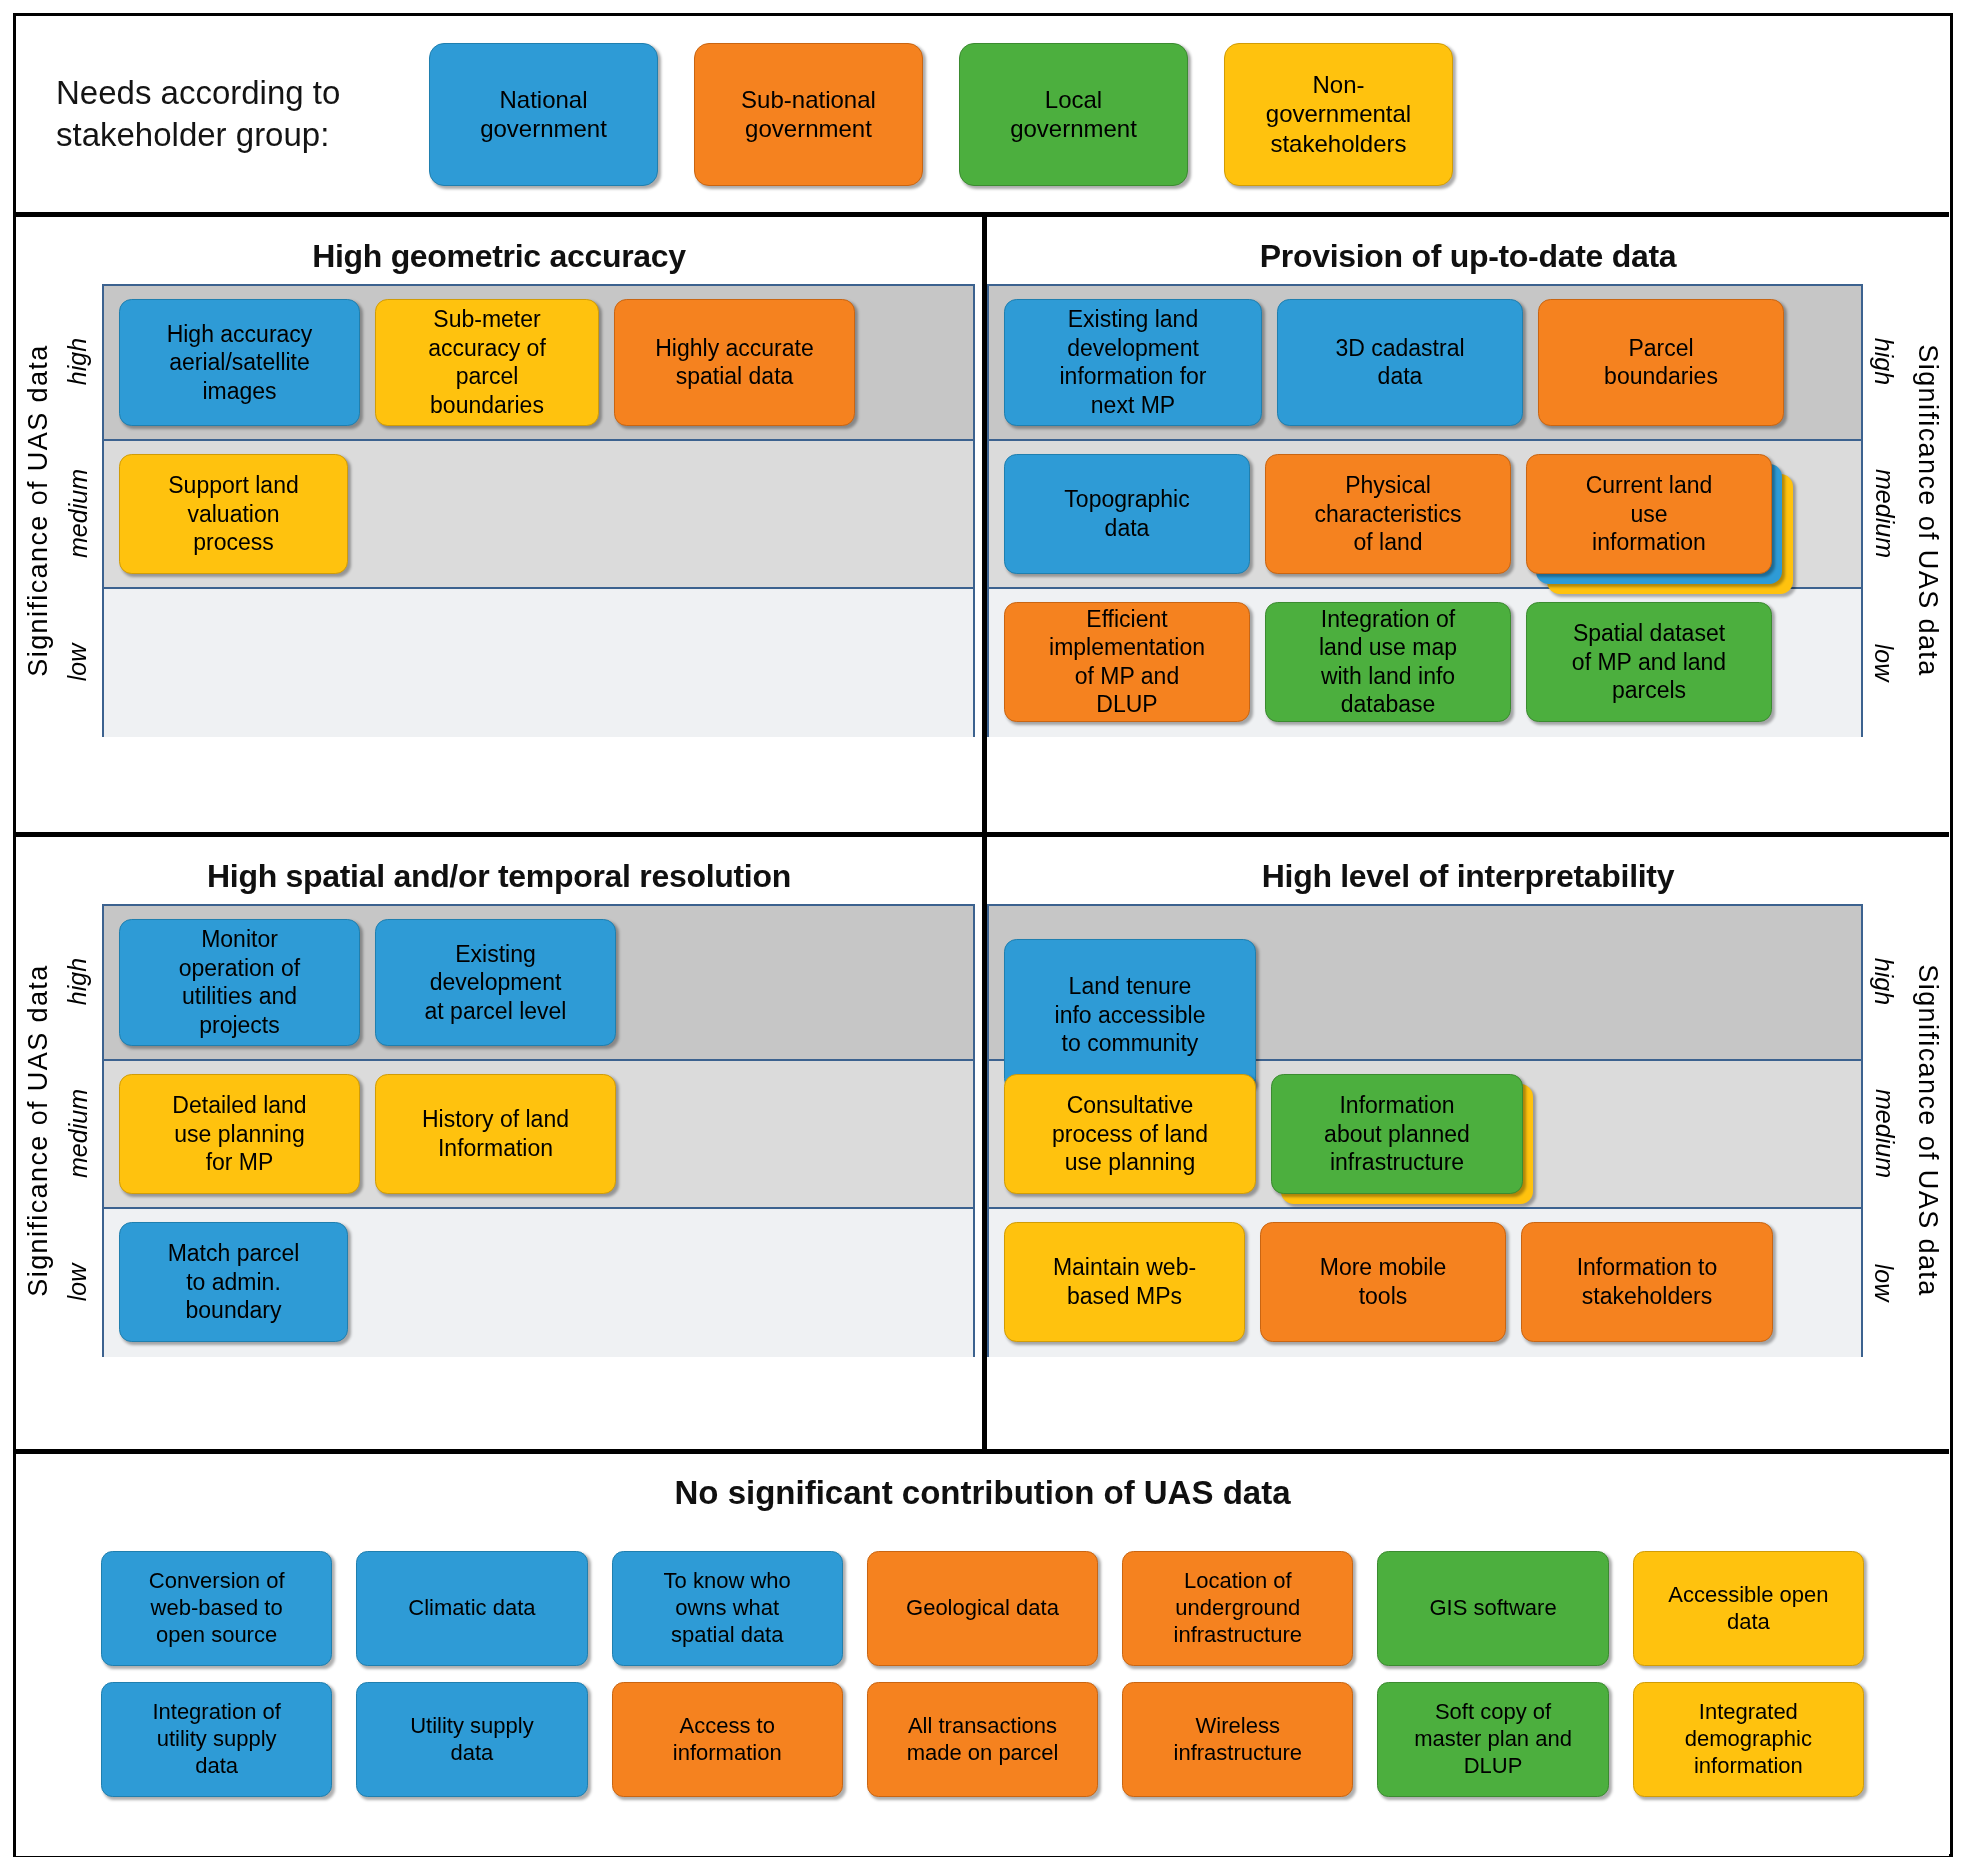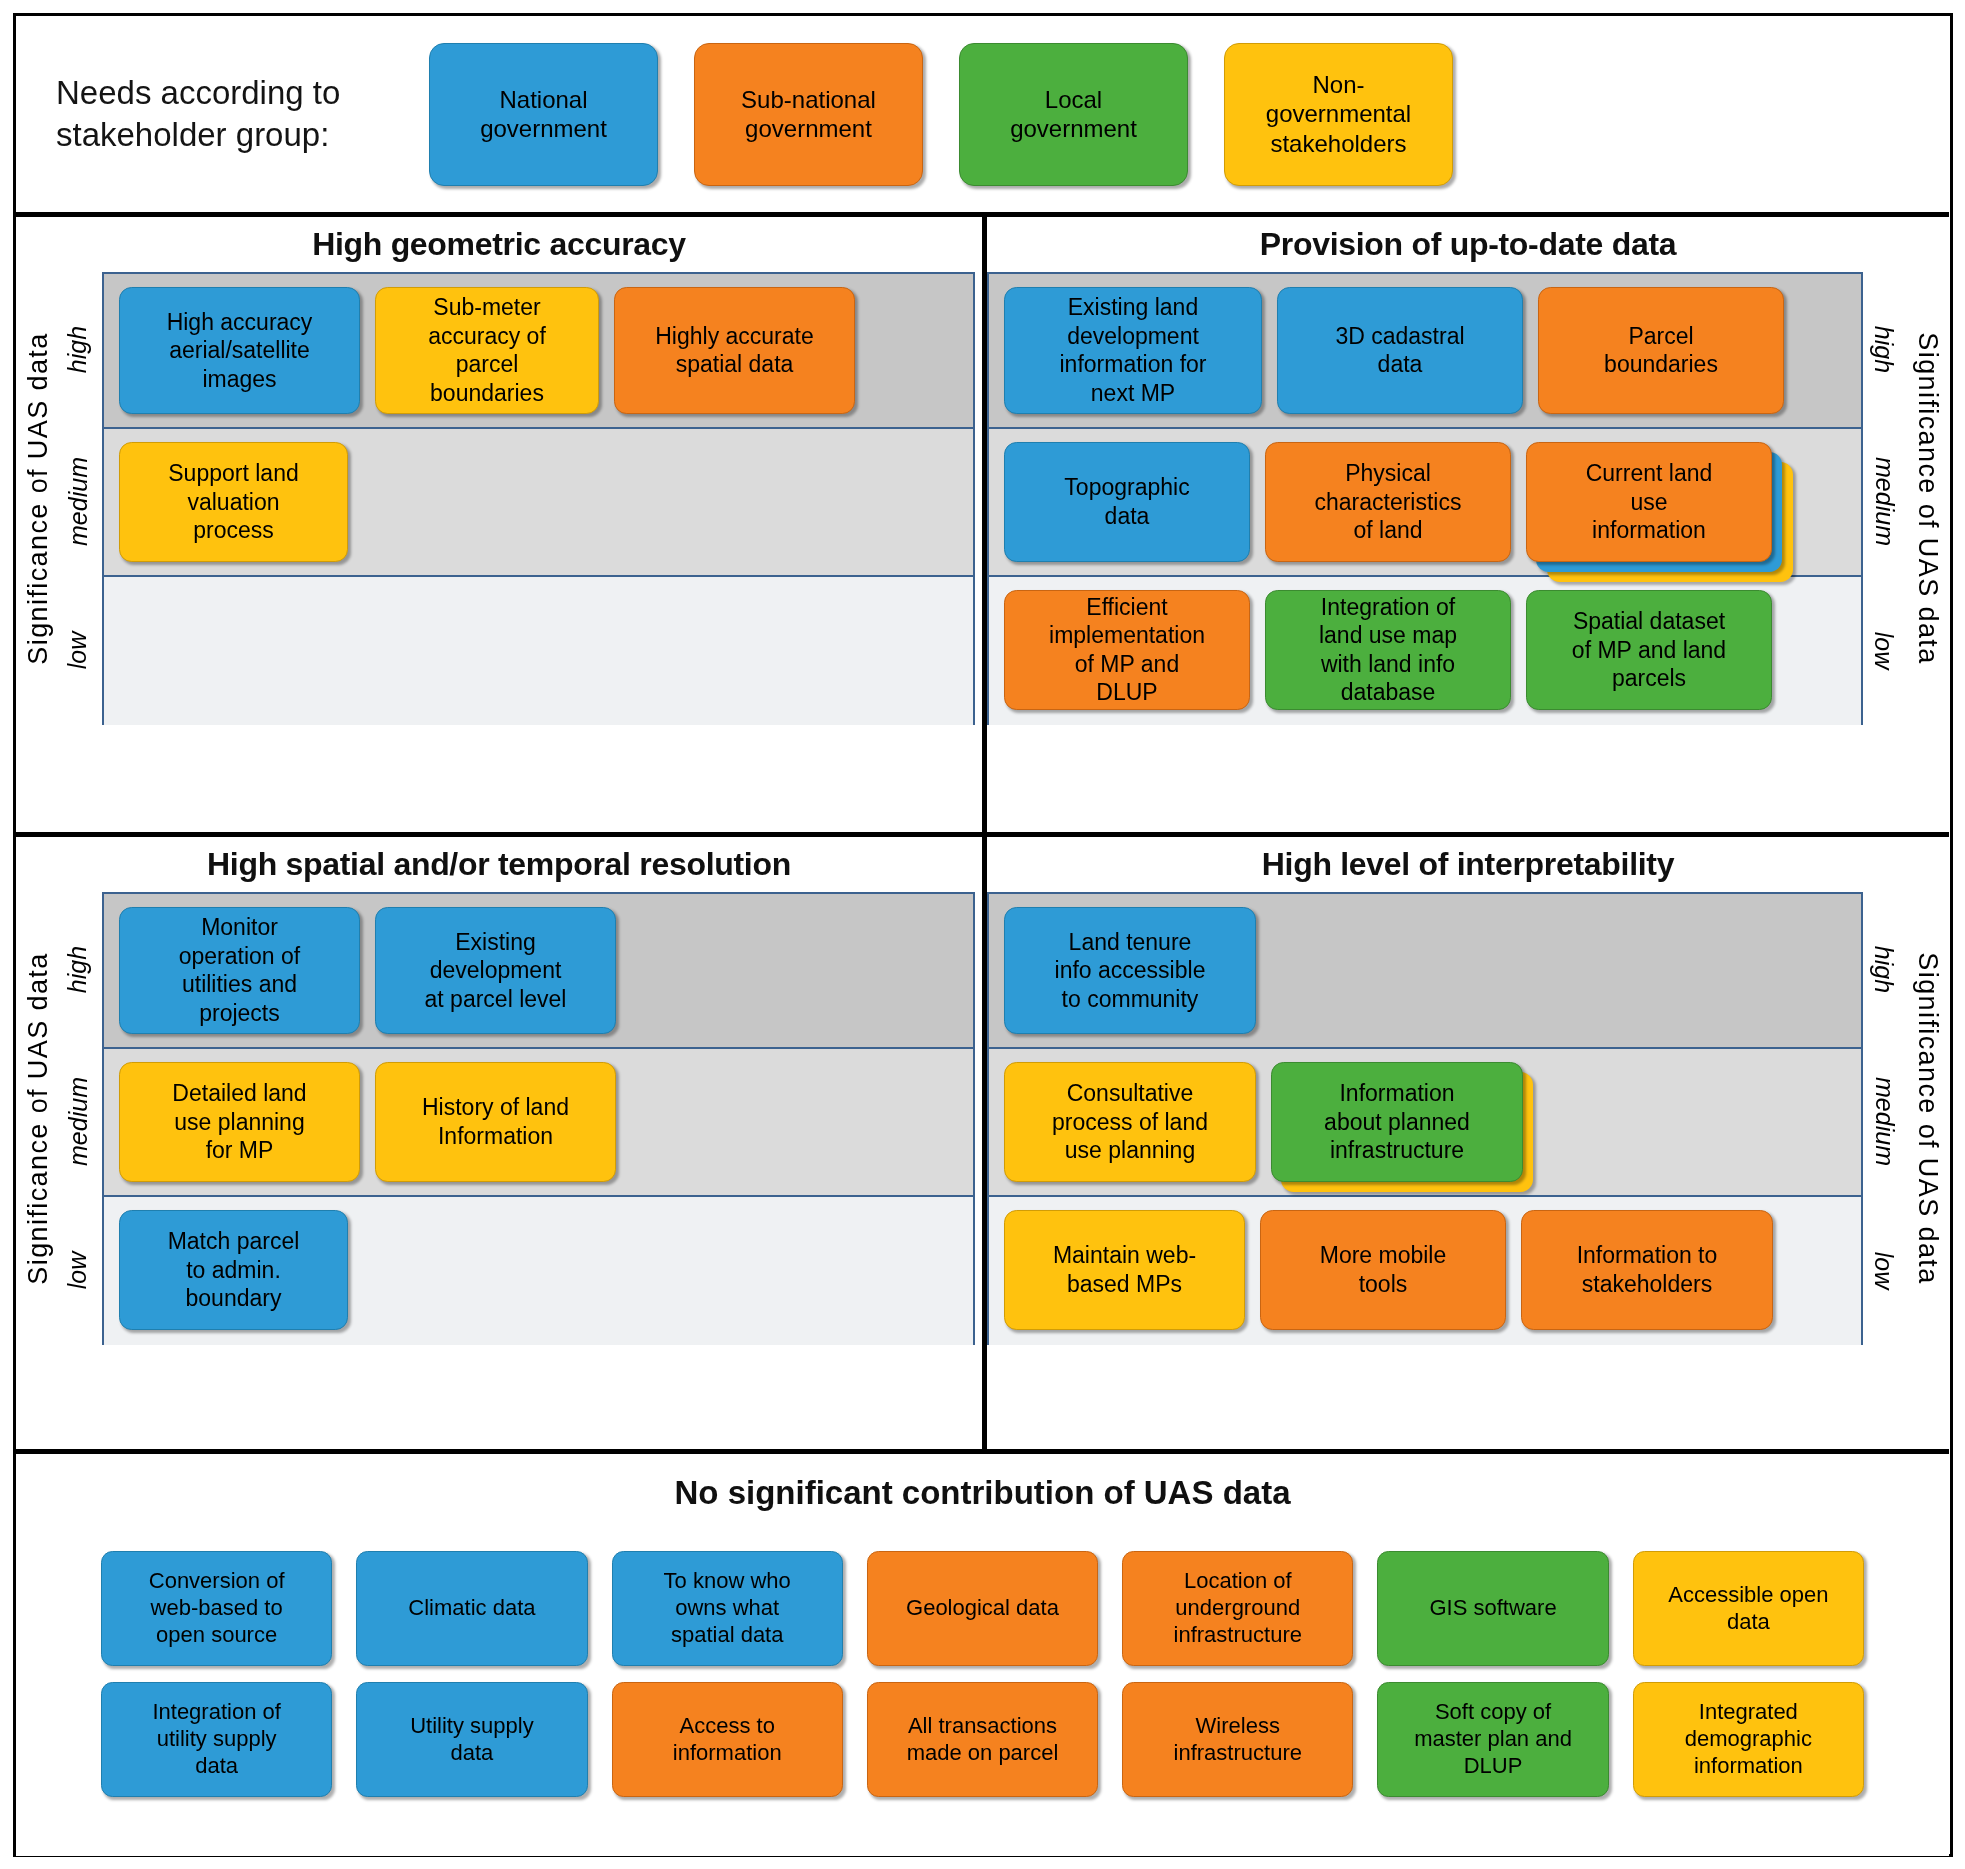--- a/index.html
+++ b/index.html
@@ -54,21 +54,21 @@
   }
 
   .quad{position:absolute;box-sizing:border-box;}
   .q-tl{left:0;top:0;width:966px;height:615px;}
   .q-tr{left:971px;top:0;width:962px;height:615px;}
   .q-bl{left:0;top:620px;width:966px;height:613px;}
   .q-br{left:971px;top:620px;width:962px;height:613px;}
 
   .quad-title{
     text-align:center;font-size:32px;font-weight:700;letter-spacing:-0.3px;
-    padding-top:9px;padding-bottom:9.2px;color:#101010;
+    padding-top:21px;padding-bottom:9.2px;color:#101010;
   }
 
   .quad-body{position:relative;display:flex;height:453px;}
 
   
   .axis{
     position:relative;width:86px;flex:0 0 86px;
   }
   .axis-main{
     position:absolute;left:3.4px;top:0;height:453px;width:38px;
@@ -343,21 +343,21 @@
             </div>
           </div>
         </div>
       </div>
     <div class="quad q-br" id="quad-3">
         <div class="quad-title">High level of interpretability</div>
         <div class="quad-body">
           <div class="panel right-side" style="margin-right: 0px; margin-left: 0px;">
             <div class="band high">
               <div class="node-wrap" style="width: 252px; height: 127px;">
-                <div class="node c-blue" style="width: 252px; height: 127px;"><span>Land tenure
+                <div class="node c-blue" style="width: 252px; height: 152px; margin-top: 20px;"><span>Land tenure
 info accessible
 to community</span></div>
               </div>
             </div>
             <div class="band medium">
               <div class="node-wrap" style="width: 252px; height: 120px;">
                 <div class="node c-yellow" style="width: 252px; height: 120px;"><span>Consultative
 process of land
 use planning</span></div>
               </div>

